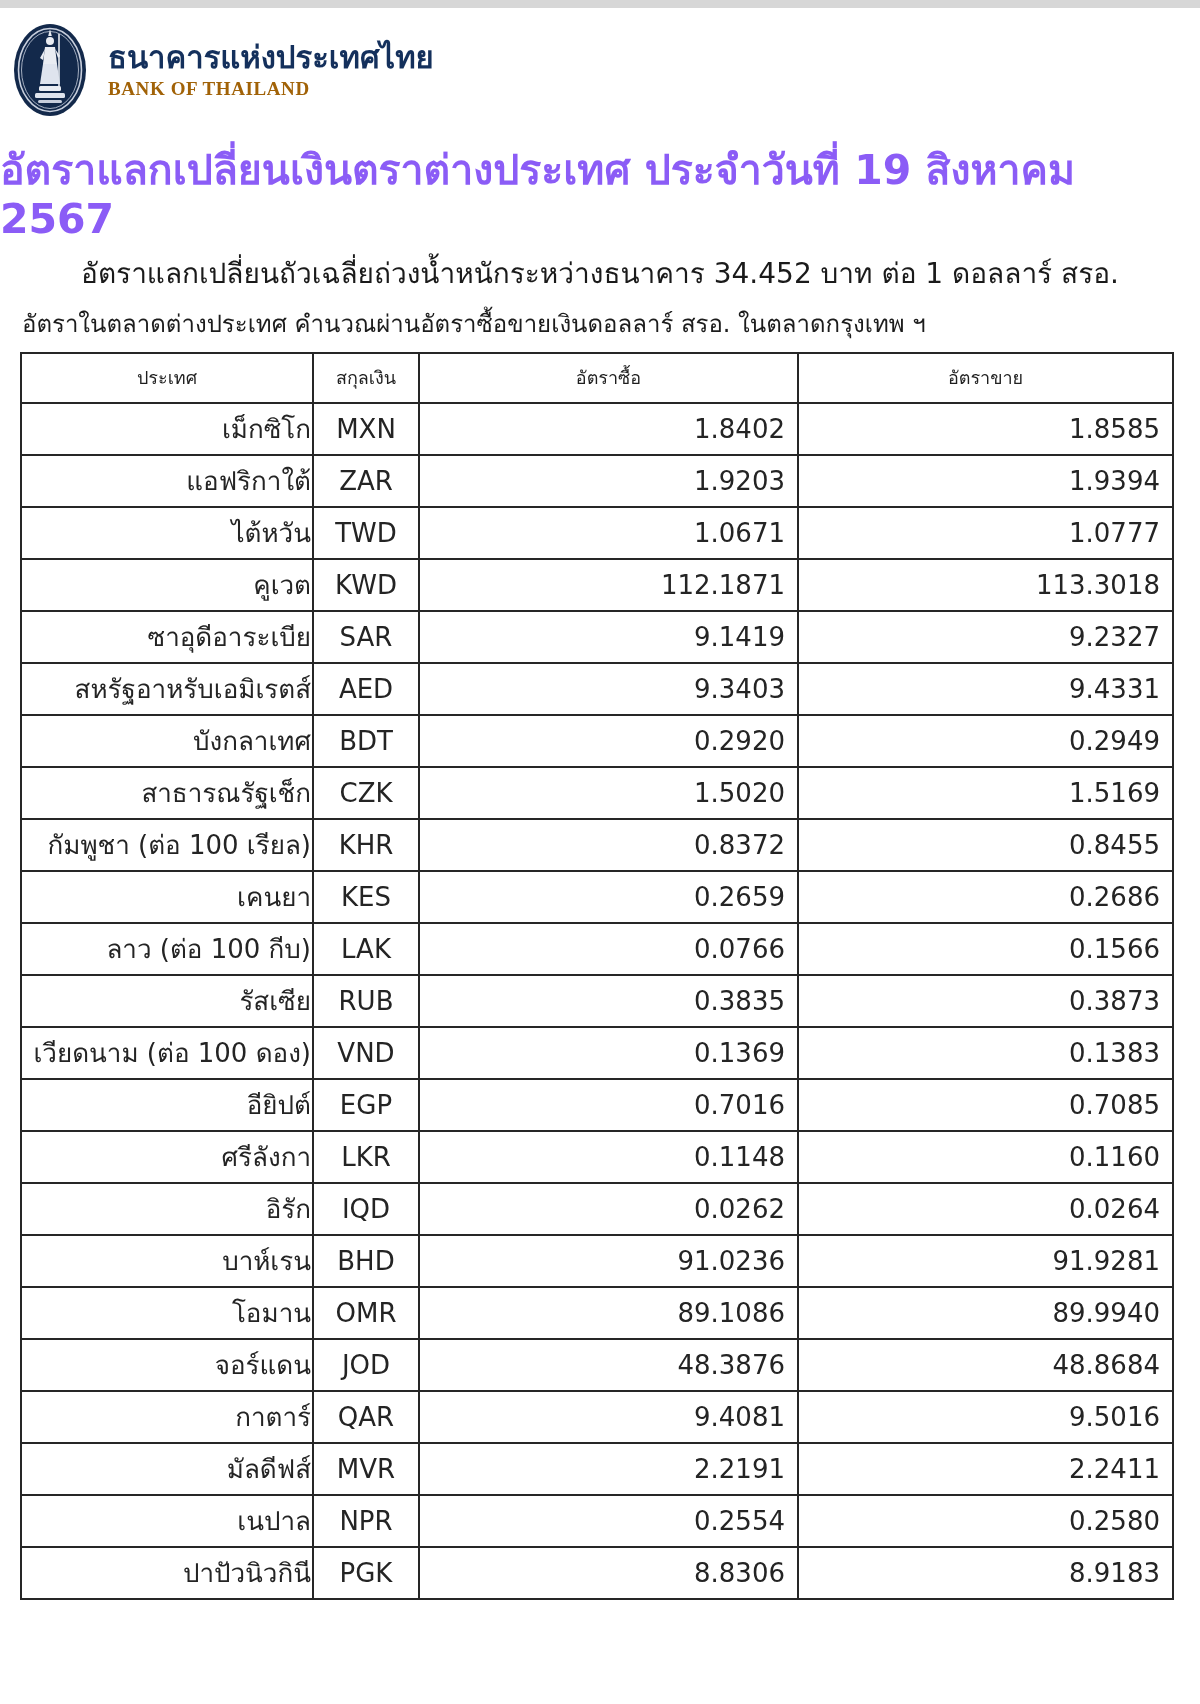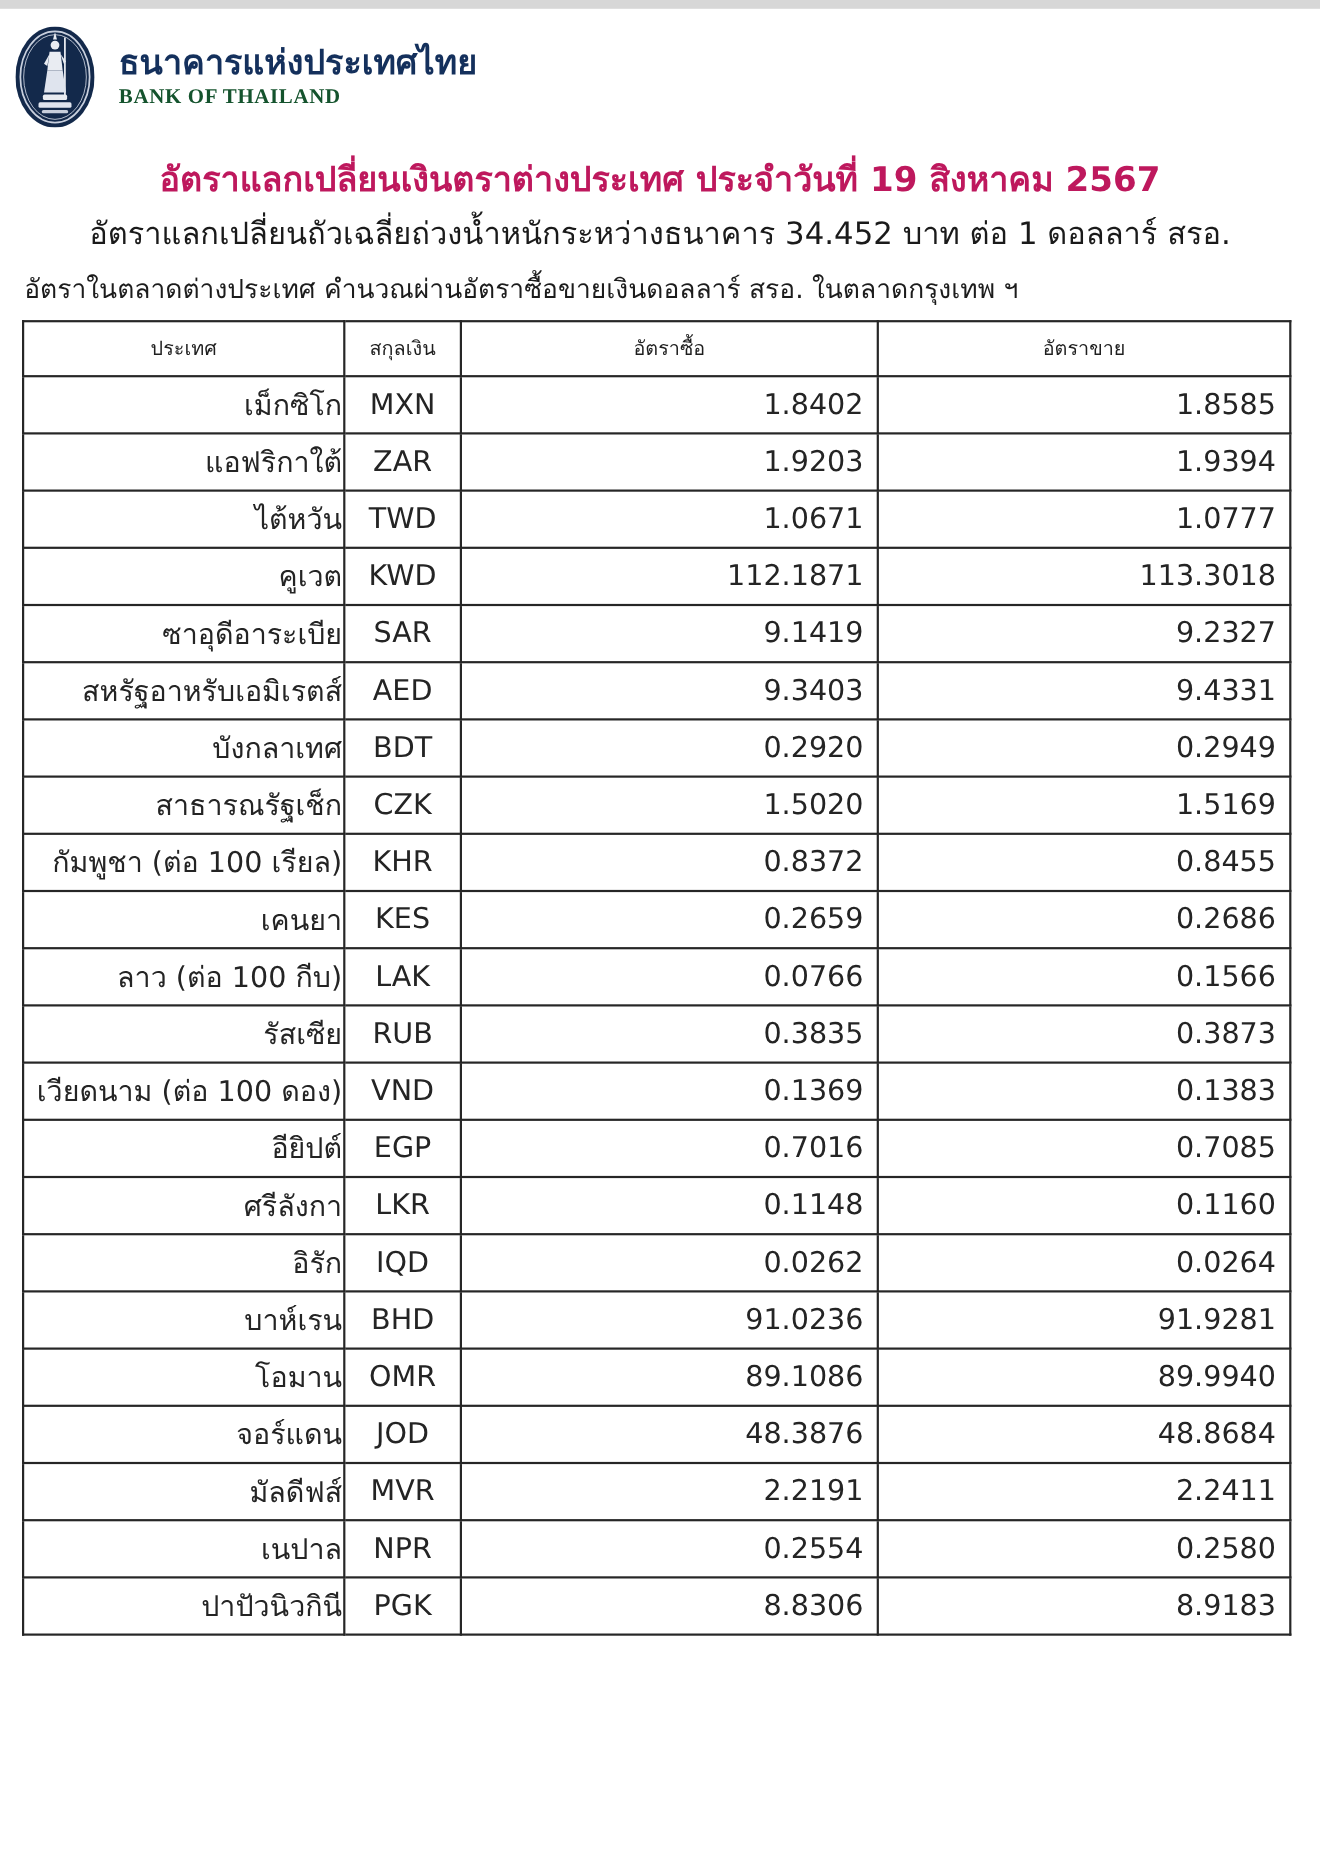--- a/index.html
+++ b/index.html
@@ -6,22 +6,22 @@
   .page{
     width:1200px;height:1704px;position:relative;background:#ffffff;
     font-family:"DejaVu Sans","Liberation Sans",sans-serif;color:#1f1f1f;overflow:hidden;
   }
   .topbar{height:8px;width:100%;background:#d7d7d7;}
   .masthead{display:flex;align-items:center;gap:22px;padding:16px 0 0 14px;}
   .logo{width:72px;height:92px;flex:0 0 auto;}
   .bank-names{display:flex;flex-direction:column;}
   .bank-th{font-size:31px;font-weight:700;color:#14305c;line-height:1.15;}
   .bank-en{font-family:"Liberation Serif","DejaVu Serif",serif;font-size:19px;font-weight:700;
-           color:#14532d;letter-spacing:0.6px;margin-top:3px;}
-  .title{text-align:center;font-size:31px;font-weight:600;color:#be185d;margin-top:30px;line-height:1.2;}
+           color:#a16207;letter-spacing:0.6px;margin-top:3px;}
+  .title{font-size:41px;font-weight:600;color:#8b5cf6;margin-top:30px;line-height:1.2;}
   .subtitle{text-align:center;font-size:28px;font-weight:500;color:#1a1a1a;margin-top:13px;line-height:1.2;}
   .note{font-size:24px;color:#1c1c1c;margin:19px 0 13px 22px;line-height:1.2;}
   table.rates{
     margin-left:20px;width:1152px;border-collapse:collapse;table-layout:fixed;
   }
   .rates th,.rates td{border:2px solid #262626;overflow:hidden;white-space:nowrap;}
   .rates th{height:46px;font-size:18px;font-weight:400;color:#1f1f1f;text-align:center;}
   .rates td{height:48px;font-size:26px;color:#242424;}
   col.c-country{width:292px;}
   col.c-code{width:106px;}
@@ -189,20 +189,26 @@
         <td class="num">89.1086</td>
         <td class="num">89.9940</td>
       </tr>
         <tr style="">
         <td class="country">จอร์แดน</td>
         <td class="code">JOD</td>
         <td class="num">48.3876</td>
         <td class="num">48.8684</td>
       </tr>
         <tr style="">
+        <td class="country">กาตาร์</td>
+        <td class="code">QAR</td>
+        <td class="num">9.4081</td>
+        <td class="num">9.5016</td>
+      </tr>
+        <tr style="">
         <td class="country">มัลดีฟส์</td>
         <td class="code">MVR</td>
         <td class="num">2.2191</td>
         <td class="num">2.2411</td>
       </tr>
         <tr style="">
         <td class="country">เนปาล</td>
         <td class="code">NPR</td>
         <td class="num">0.2554</td>
         <td class="num">0.2580</td>

